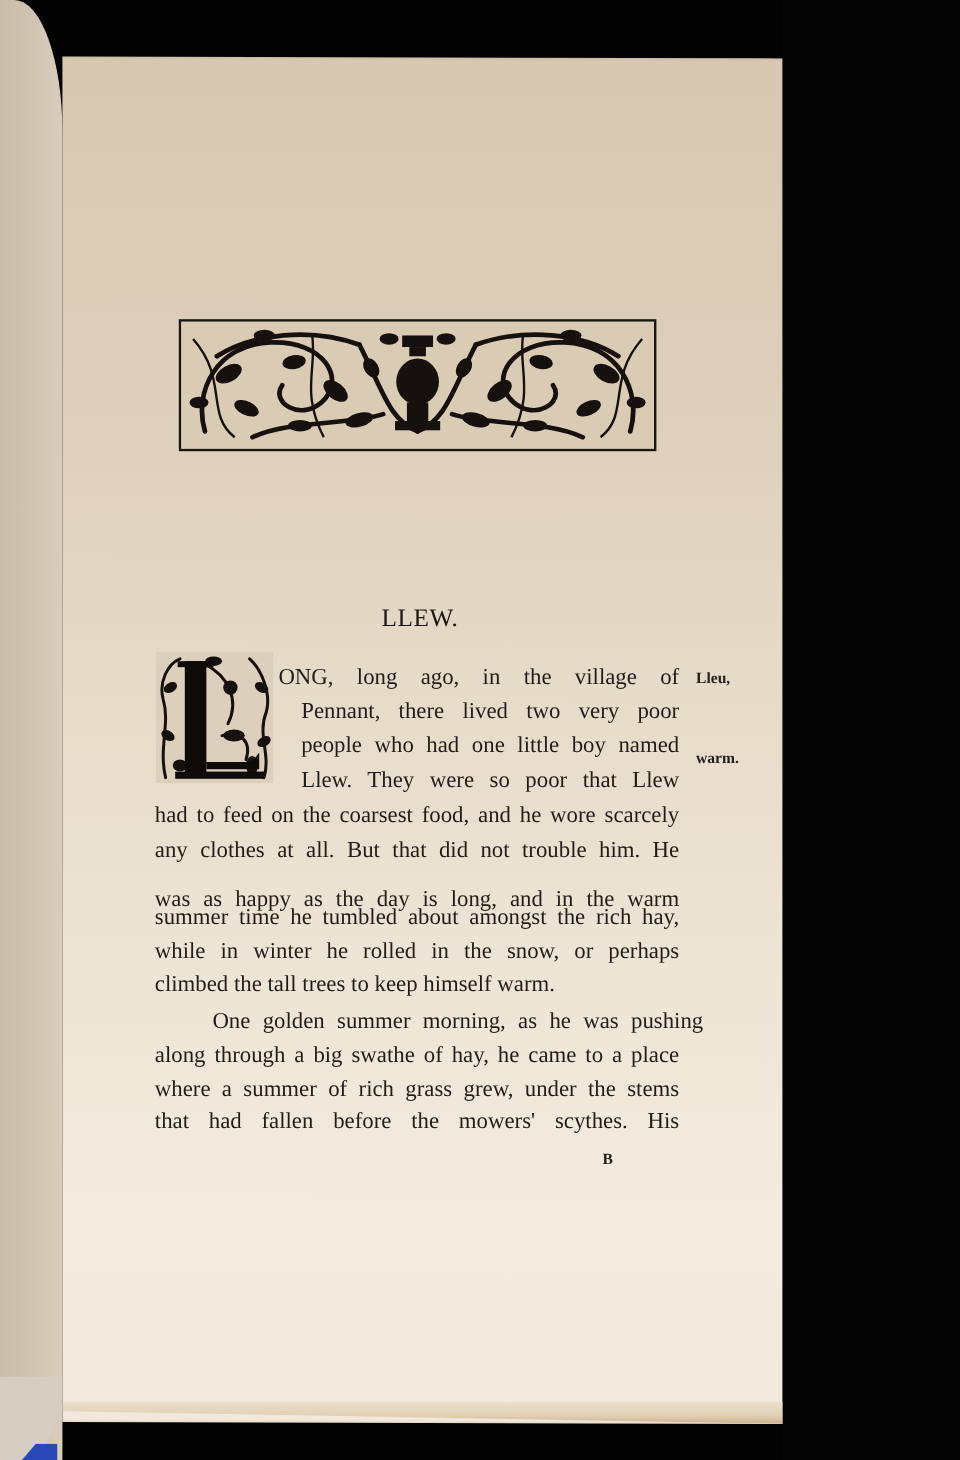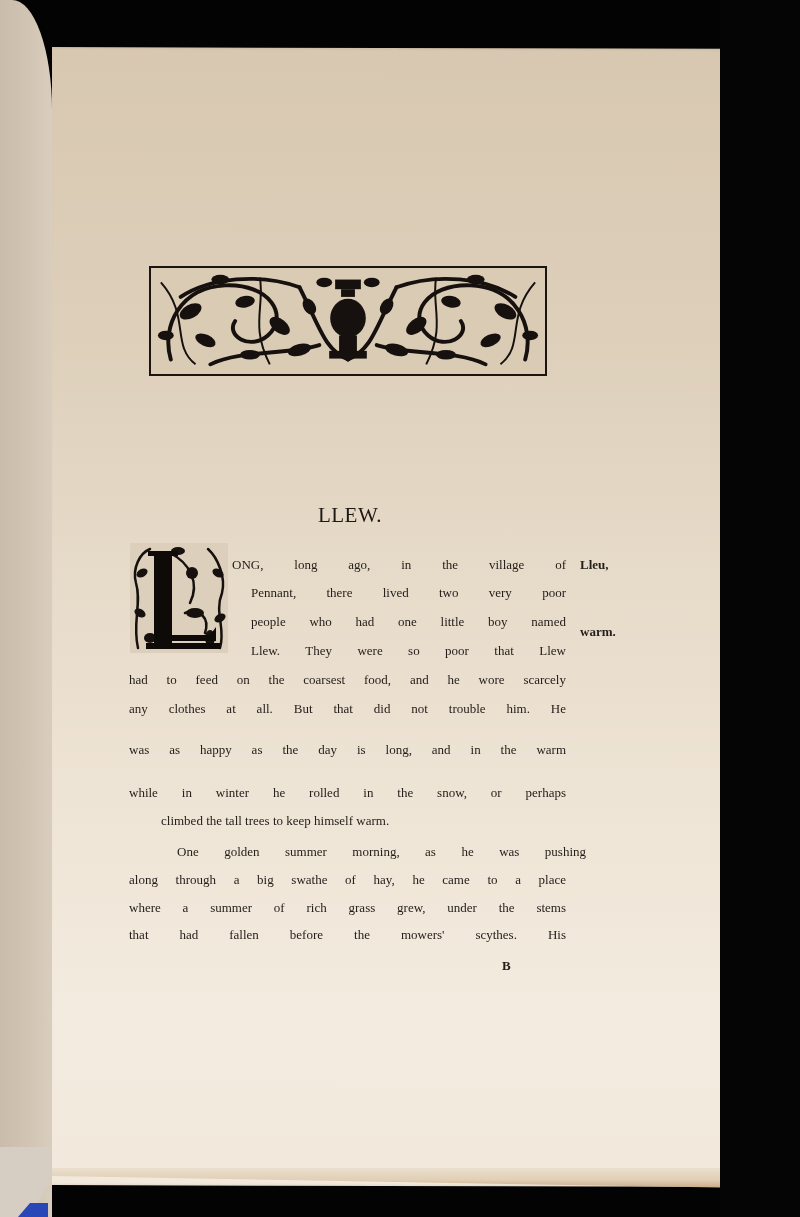--- a/index.html
+++ b/index.html
@@ -5,21 +5,21 @@
     html, body {
       margin: 0;
       padding: 0;
       width: 800px;
       height: 1217px;
       background: #050505;
       overflow: hidden;
     }
     .scene {
       position: relative;
-      width: 720px;
+      width: 652px;
       height: 1217px;
       background: #030303;
       overflow: hidden;
     }
     
     .left-page {
       position: absolute;
       left: 0;
       top: 0;
       width: 52px;
@@ -128,21 +128,21 @@
       top: 543px;
       width: 98px;
       height: 110px;
       overflow: hidden;
     }
     .dropcap svg { display: block; width: 100%; height: 100%; }
 
     .text-line {
       position: absolute;
       font-family: "Liberation Serif", "DejaVu Serif", serif;
-      font-size: 13px;
+      font-size: 19px;
       color: #221c18;
       white-space: nowrap;
       text-align: justify;
       text-align-last: justify;
       height: 26px;
       line-height: 26px;
     }
     .page-sig {
       position: absolute;
       left: 502px;
@@ -262,22 +262,23 @@
     </svg>
   </div>
 
   <div class="text-line" style="left:232px; top:552px; width:334px;">ONG, long ago, in the village of</div>
   <div class="text-line" style="left:251px; top:580px; width:315px;">Pennant, there lived two very poor</div>
   <div class="text-line" style="left:251px; top:638px; width:315px;">Llew.  They were so poor that Llew</div>
   <div class="text-line" style="left:251px; top:609px; width:315px;">people who had one little boy named</div>
   <div class="text-line" style="left:129px; top:667px; width:437px;">had to feed on the coarsest food, and he wore scarcely</div>
   <div class="text-line" style="left:129px; top:696px; width:437px;">any clothes at all.  But that did not trouble him.  He</div>
   <div class="text-line" style="left:129px; top:724px; width:437px;margin-top:13px;">was as happy as the day is long, and in the warm</div>
+  <div class="text-line" style="left:129px; top:752px; width:437px;">summer time he tumbled about amongst the rich hay,</div>
   <div class="text-line" style="left:129px; top:780px; width:437px;">while in winter he rolled in the snow, or perhaps</div>
-  <div class="text-line" style="left:129px; top:808px; width:370px; text-align:left; text-align-last:left;margin-left:32px;">climbed the tall trees to keep himself warm.</div>
+  <div class="text-line" style="left:129px; top:808px; width:370px; text-align:left; text-align-last:left;">climbed the tall trees to keep himself warm.</div>
 
   <div class="text-line" style="left:157px; top:839px; width:409px;margin-left:20px;">One golden summer morning, as he was pushing</div>
   <div class="text-line" style="left:129px; top:867px; width:437px;">along through a big swathe of hay, he came to a place</div>
   <div class="text-line" style="left:129px; top:895px; width:437px;">where a summer of rich grass grew, under the stems</div>
   <div class="text-line" style="left:129px; top:922px; width:437px;">that had fallen before the mowers' scythes.   His</div>
 
   <div class="page-sig">B</div>
 
 </div>
 

